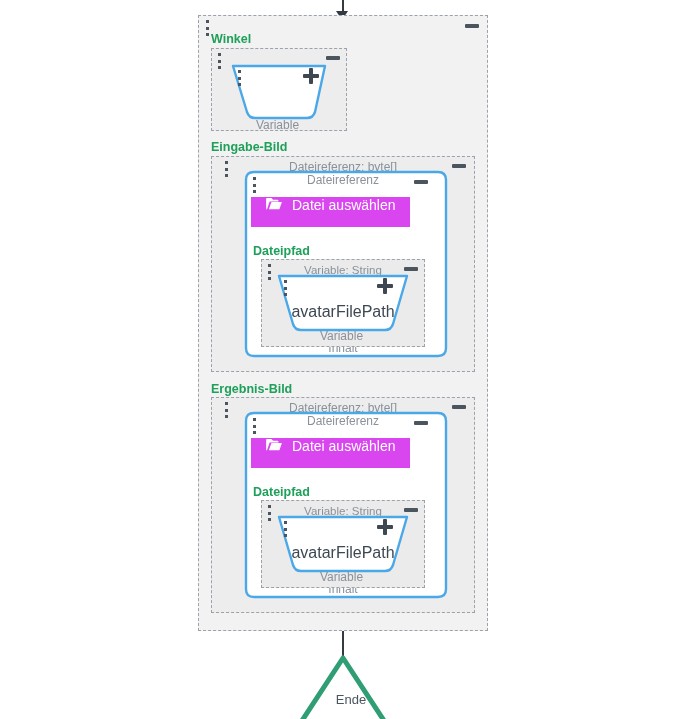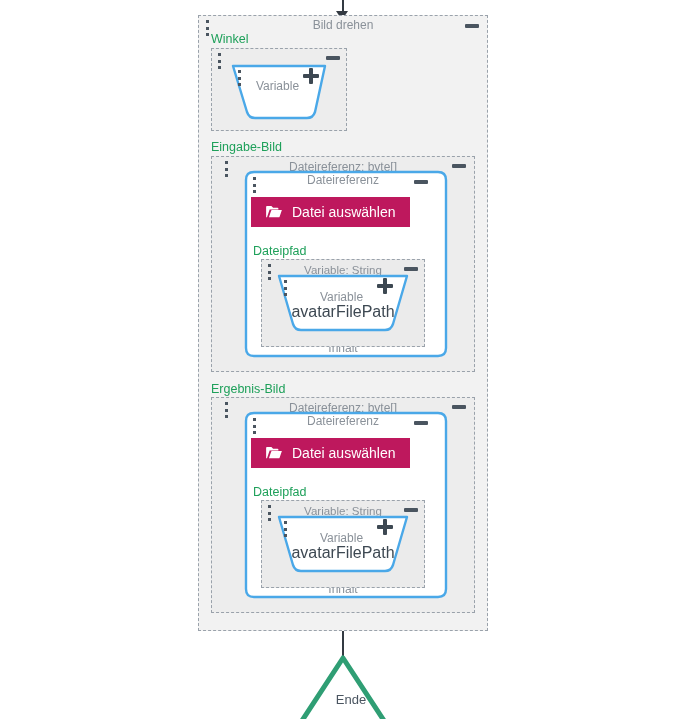--- a/index.html
+++ b/index.html
@@ -55,21 +55,21 @@
     font-size:12px;color:#8a9199;
     line-height:16px;
     pointer-events:none;
   }
   .panel-handle{position:absolute;left:6px;top:4px;}
   .panel-minus{position:absolute;right:8px;top:8px;}
 
   
   .caption{
     position:absolute;
-    font-size:12.5px;font-weight:normal;color:#1ea05a;
+    font-size:12.5px;font-weight:bold;color:#1ea05a;
     letter-spacing:0;
     white-space:nowrap;
   }
 
   
   .shape{
     position:absolute;
     box-sizing:border-box;
   }
   .shape svg{position:absolute;left:0;top:0;overflow:visible;}
@@ -82,36 +82,36 @@
     position:absolute;left:0;right:0;bottom:3px;
     text-align:center;font-size:12px;color:#8a9199;line-height:15px;
     pointer-events:none;
   }
   .shape .s-handle{position:absolute;left:9px;top:7px;}
   .shape .s-minus{position:absolute;right:14px;top:11px;}
   .shape .s-plus{position:absolute;right:10px;top:4px;}
 
   .var-kind{
     position:absolute;left:0;right:3px;
-    text-align:center;font-size:12px;color:#8a9199;line-height:14px;
+    text-align:center;font-size:12px;color:#8a9199;line-height:14px;margin-top:39px;
   }
   .var-name{
     position:absolute;left:0;right:0;
     text-align:center;font-size:16px;color:#3d4852;line-height:20px;
   }
 
   
   .gbtn{
     position:absolute;
-    background:#be185d;
+    background:#d946ef;
     color:#ffffff;
     border:none;
     font-family:"Liberation Sans", sans-serif;
     font-size:14px;
-    display:flex;align-items:center;
+    display:flex;align-items:flex-start;
     padding:0 14px;
     cursor:pointer;
     white-space:nowrap;
   }
   .gbtn .folder{
     width:18px;height:14px;margin-right:9px;flex:0 0 auto;
   }
 
   
   .conn{position:absolute;background:#333a42;width:1.5px;}
@@ -127,21 +127,20 @@
 
 <div class="conn" style="left:342px;top:-2px;height:14px;"></div>
 <div class="arrowhead" style="left:336px;top:11px;"></div>
 
 <div class="panel lvl0" style="left:198px;top:15px;width:290px;height:616px;">
   <div class="panel-handle handle">
     <i></i>
       <i></i>
       <i></i>
   </div>
-  <div class="panel-title">Bild drehen</div>
   <div class="panel-minus minus"></div>
 </div>
 
 <div class="caption" style="left:211px;top:32px;">Winkel</div>
 
 <div class="panel lvl1" style="left:211px;top:48px;width:136px;height:83px;">
   <div class="panel-handle handle" style="left:5px;top:4px;">
     <i></i>
       <i></i>
       <i></i>

